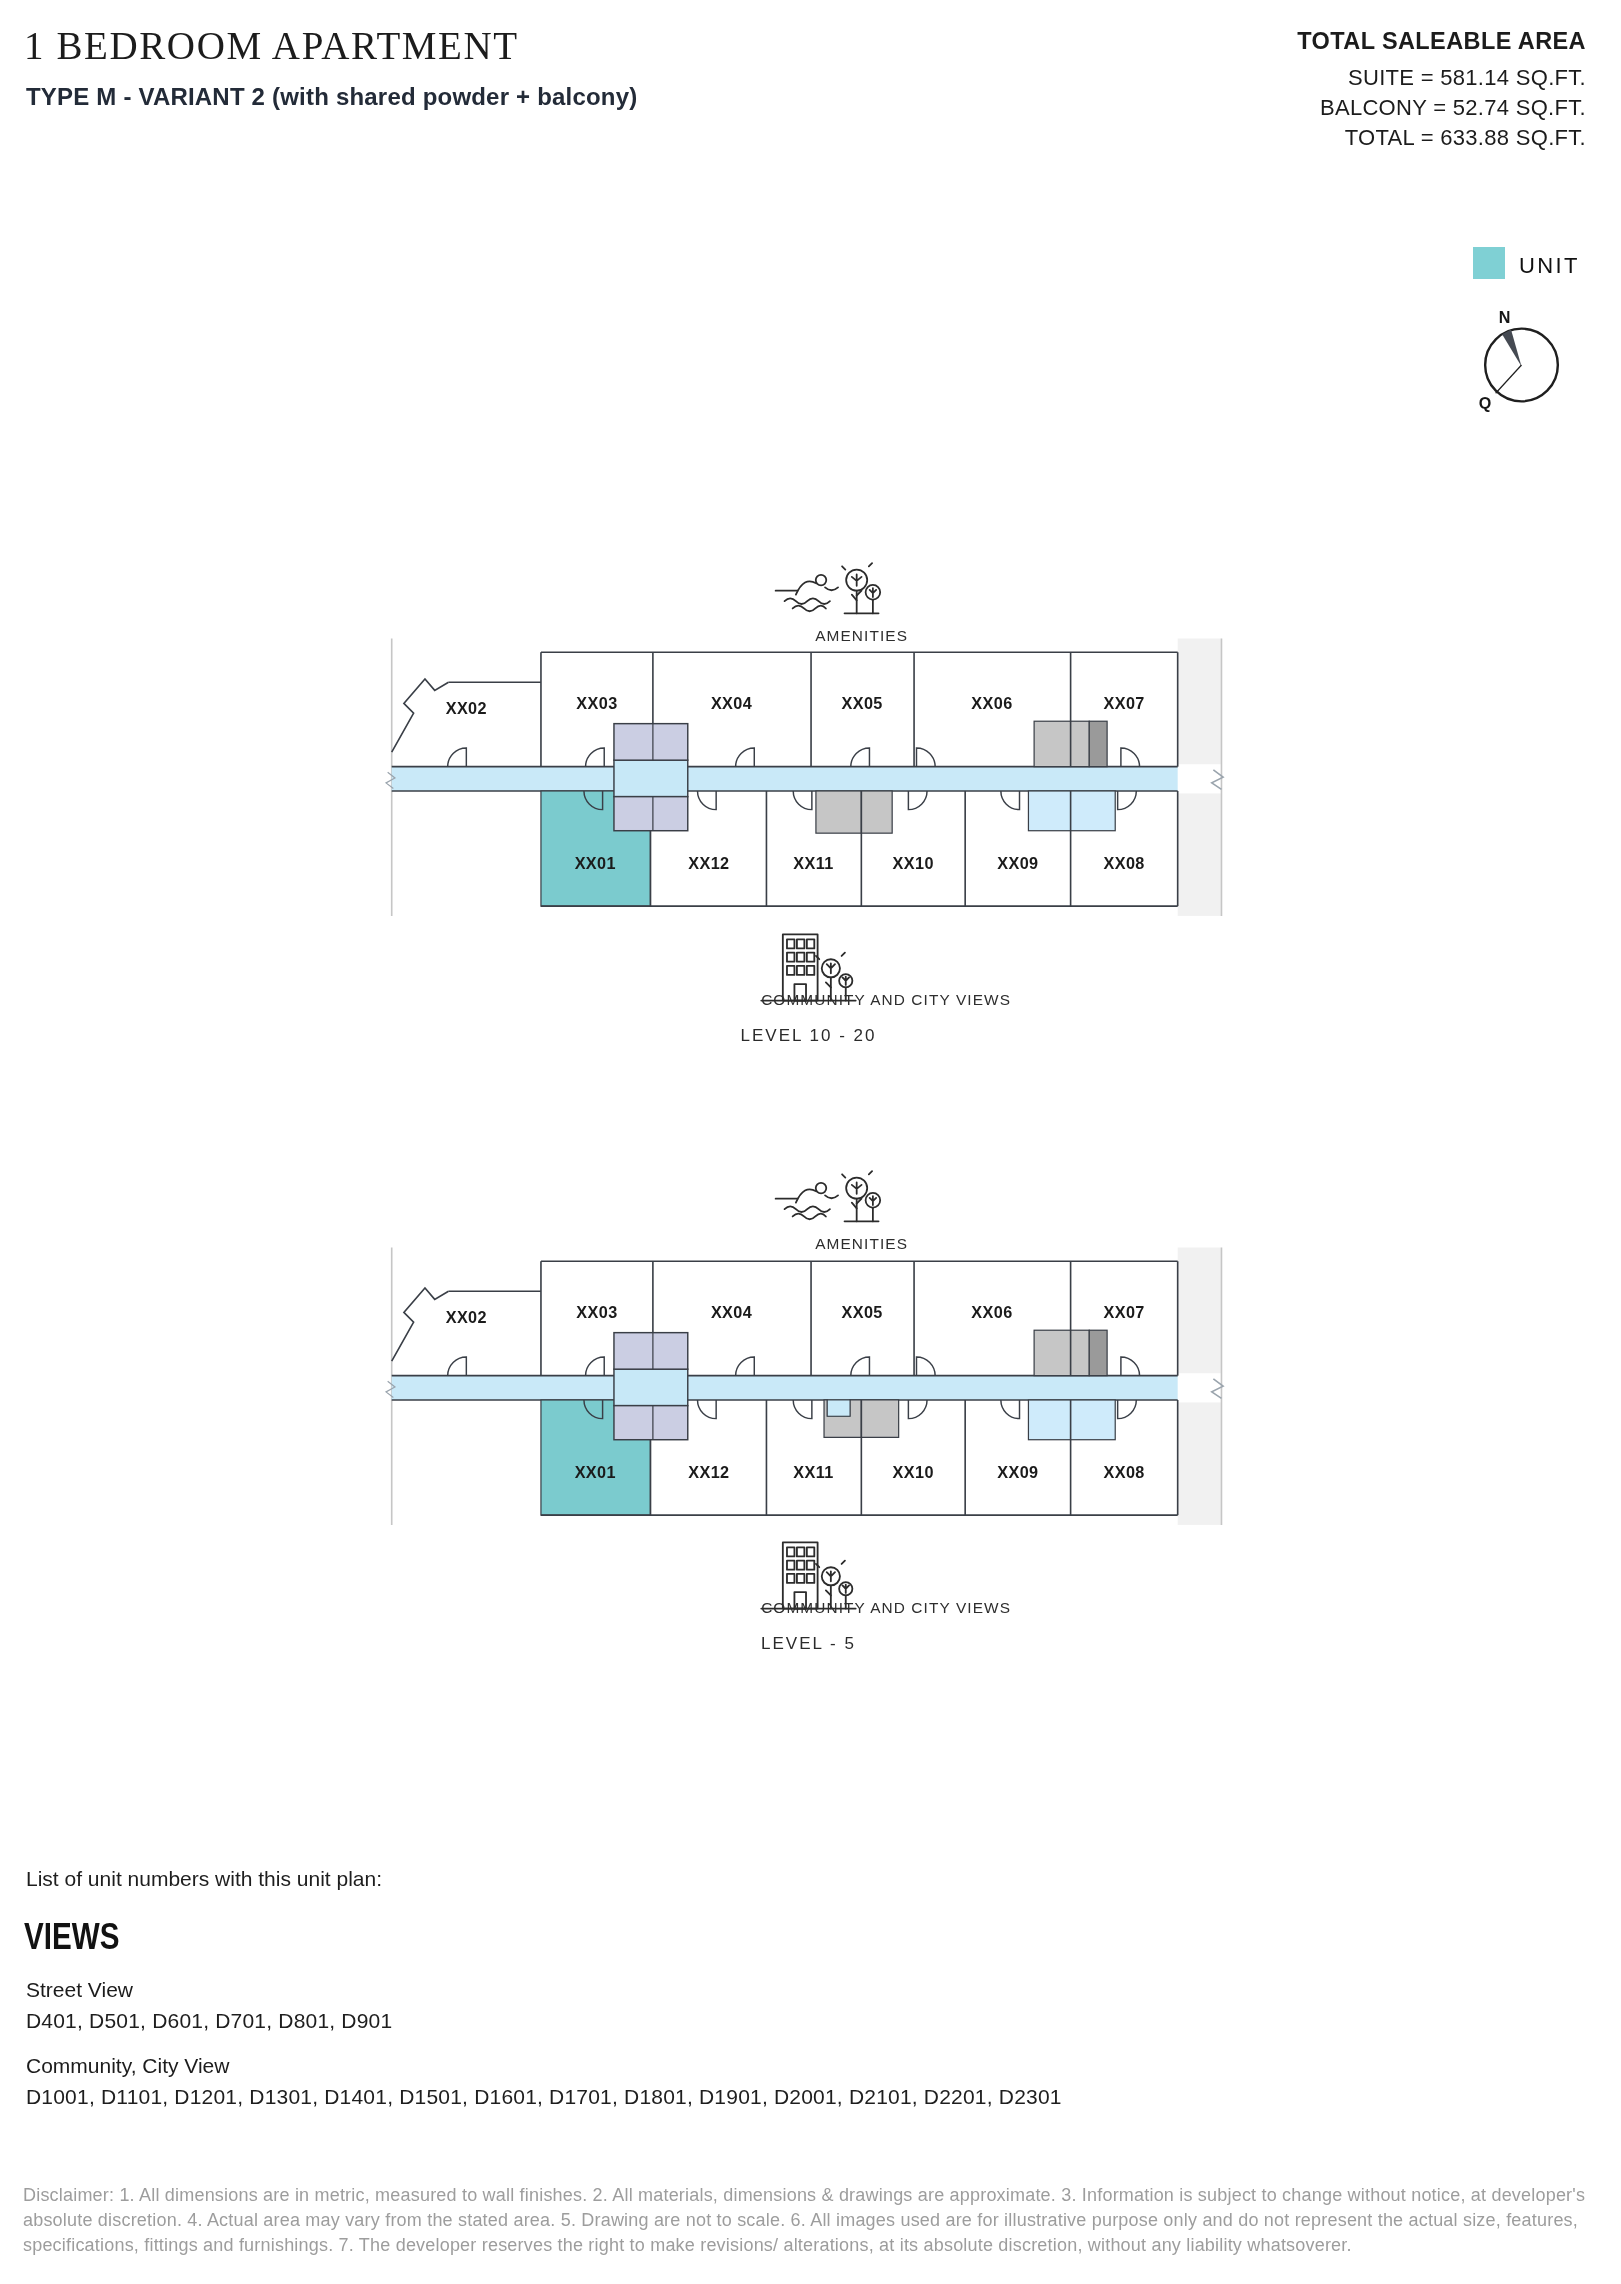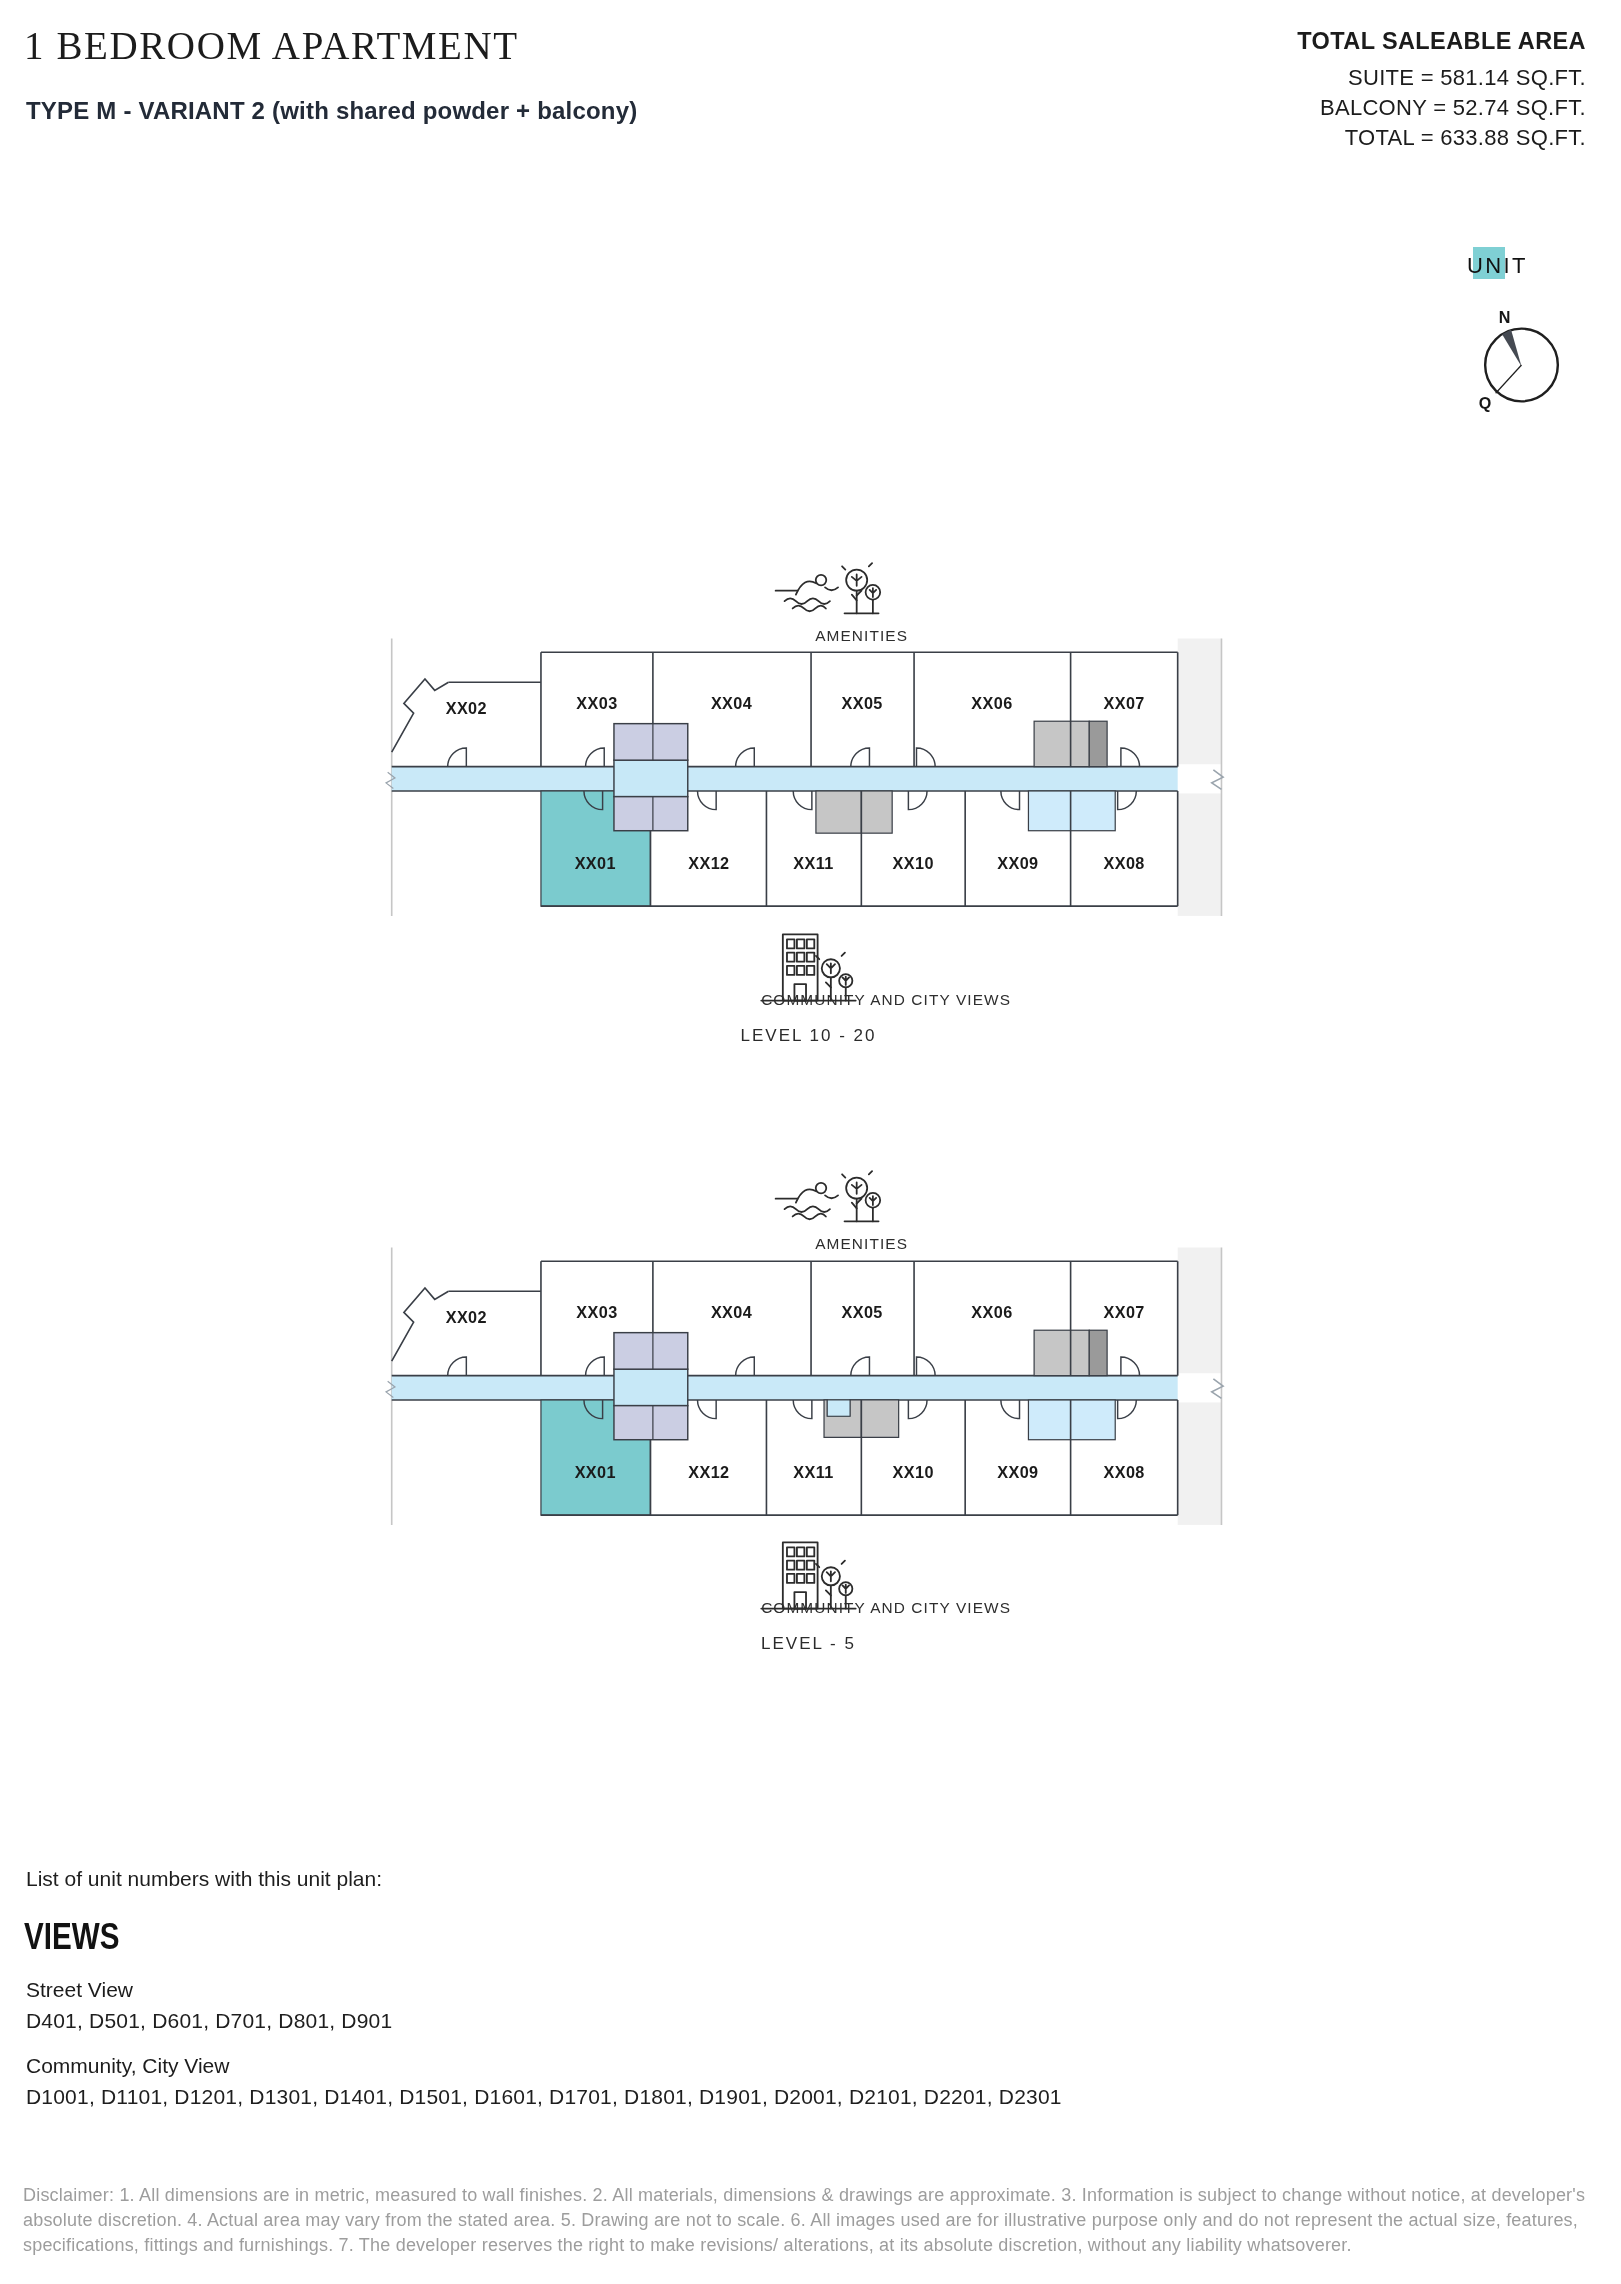--- a/index.html
+++ b/index.html
@@ -77,31 +77,31 @@
       <path d="M88 70 l-6 -6"></path>
       <path d="M106 86 V70"></path>
       <circle cx="106" cy="62" r="8"></circle>
       <path d="M106 67 V57 M106 62 l-4 -4 M106 62 l4 -4"></path>
       <path d="M74 36 l-4 -4 M101 32 l4 -4"></path>
     </g>
   </defs>
 </svg>
 
 <div class="abs title" style="left:24px;top:23px">1 BEDROOM APARTMENT</div>
-<div class="abs subtitle" style="left:26px;top:97px">TYPE M - VARIANT 2 (with shared powder + balcony)</div>
+<div class="abs subtitle" style="left:26px;top:83px">TYPE M - VARIANT 2 (with shared powder + balcony)</div>
 
 <div class="abs area-block" style="right:36px;top:27.6px">
   <div class="area-heading">TOTAL SALEABLE AREA</div>
   <div class="area-line">SUITE = 581.14 SQ.FT.</div>
   <div class="area-line">BALCONY = 52.74 SQ.FT.</div>
   <div class="area-line">TOTAL = 633.88 SQ.FT.</div>
 </div>
 
 <div class="abs legend-swatch" style="left: 1473px; top: 247px; background: rgb(127, 208, 212);"></div>
-<div class="abs legend-label" style="left:1467px;top:253px">UNIT</div>
+<div class="abs legend-label" style="left:1519px;top:253px">UNIT</div>
 
 <svg class="abs" style="left:1469px;top:308px" width="105" height="114" viewBox="0 0 130 140">
   <text x="44" y="18" text-anchor="middle" class="compass-letter">N</text>
   <circle cx="65" cy="70" r="45" fill="none" stroke="#1f1f1f" stroke-width="3"></circle>
   <polygon points="65,72 41,32 52,26" fill="#454a52"></polygon>
   <line x1="65" y1="70" x2="33" y2="105" stroke="#1f1f1f" stroke-width="1.5"></line>
   <text x="20" y="124" text-anchor="middle" class="compass-letter">Q</text>
 </svg>
 
 <svg class="abs" style="left:773px;top:542px" width="109" height="77" viewBox="0 0 134 95">

